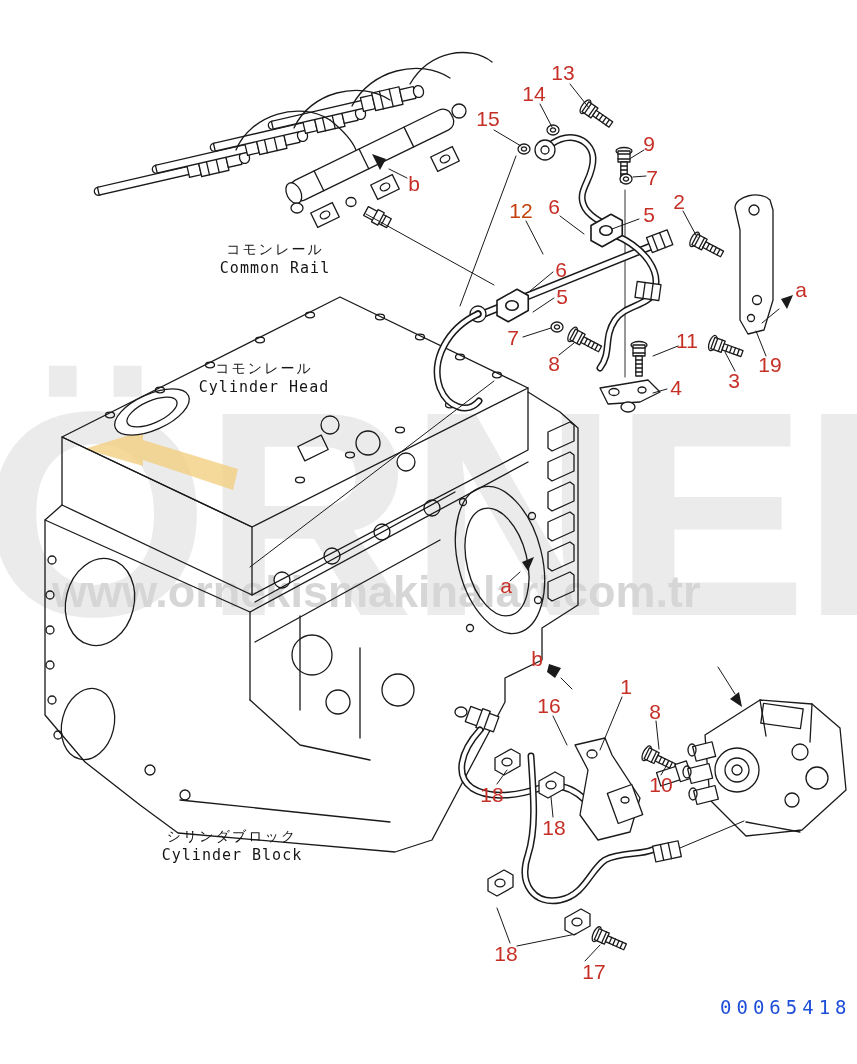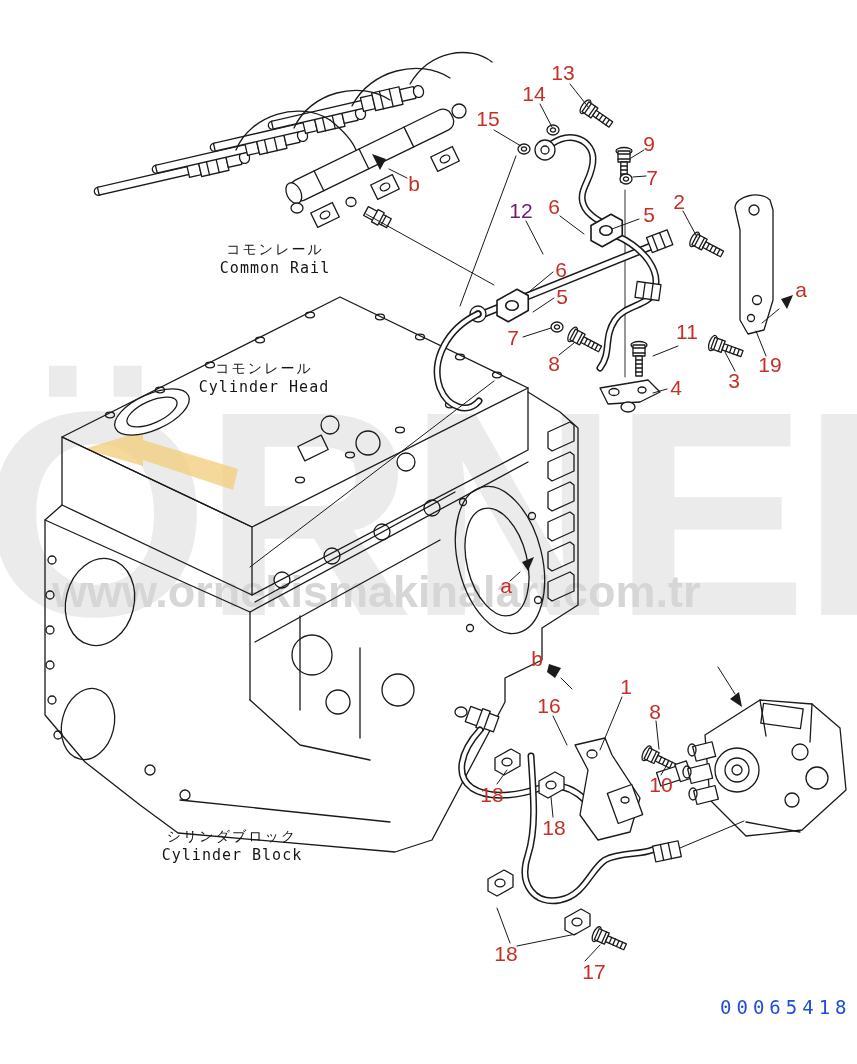--- a/index.html
+++ b/index.html
@@ -350,30 +350,30 @@
     <span class="en">Cylinder Block</span>
   </div>
 
   <div id="callout-layer">
       <span class="callout" style="left: 563px; top: 72px; color: rgb(198, 47, 38);">13</span>
       <span class="callout" style="left: 534px; top: 93px; color: rgb(198, 47, 38);">14</span>
       <span class="callout" style="left: 488px; top: 118px; color: rgb(198, 47, 38);">15</span>
       <span class="callout" style="left: 649px; top: 143px; color: rgb(198, 47, 38);">9</span>
       <span class="callout" style="left: 652px; top: 177px; color: rgb(198, 47, 38);">7</span>
       <span class="callout" style="left: 414px; top: 183px; color: rgb(198, 47, 38);">b</span>
-      <span class="callout" style="left: 521px; top: 210px; color: #701a75;">12</span>
+      <span class="callout" style="left: 521px; top: 210px; color: #c2410c;">12</span>
       <span class="callout" style="left: 554px; top: 206px; color: rgb(198, 47, 38);">6</span>
       <span class="callout" style="left: 679px; top: 201px; color: rgb(198, 47, 38);">2</span>
       <span class="callout" style="left: 649px; top: 214px; color: rgb(198, 47, 38);">5</span>
       <span class="callout" style="left: 561px; top: 269px; color: rgb(198, 47, 38);">6</span>
       <span class="callout" style="left: 562px; top: 296px; color: rgb(198, 47, 38);">5</span>
       <span class="callout" style="left: 801px; top: 289px; color: rgb(198, 47, 38);">a</span>
       <span class="callout" style="left: 513px; top: 337px; color: rgb(198, 47, 38);">7</span>
       <span class="callout" style="left: 554px; top: 363px; color: rgb(198, 47, 38);">8</span>
-      <span class="callout" style="left: 687px; top: 331px; color: rgb(198, 47, 38);">11</span>
+      <span class="callout" style="left: 687px; top: 340px; color: rgb(198, 47, 38);">11</span>
       <span class="callout" style="left: 770px; top: 364px; color: rgb(198, 47, 38);">19</span>
       <span class="callout" style="left: 734px; top: 380px; color: rgb(198, 47, 38);">3</span>
       <span class="callout" style="left: 676px; top: 387px; color: rgb(198, 47, 38);">4</span>
       <span class="callout" style="left: 506px; top: 585px; color: rgb(198, 47, 38);">a</span>
       <span class="callout" style="left: 537px; top: 658px; color: rgb(198, 47, 38);">b</span>
       <span class="callout" style="left: 626px; top: 686px; color: rgb(198, 47, 38);">1</span>
       <span class="callout" style="left: 549px; top: 705px; color: rgb(198, 47, 38);">16</span>
       <span class="callout" style="left: 655px; top: 711px; color: rgb(198, 47, 38);">8</span>
       <span class="callout" style="left: 661px; top: 784px; color: rgb(198, 47, 38);">10</span>
       <span class="callout" style="left: 492px; top: 794px; color: rgb(198, 47, 38);">18</span>

